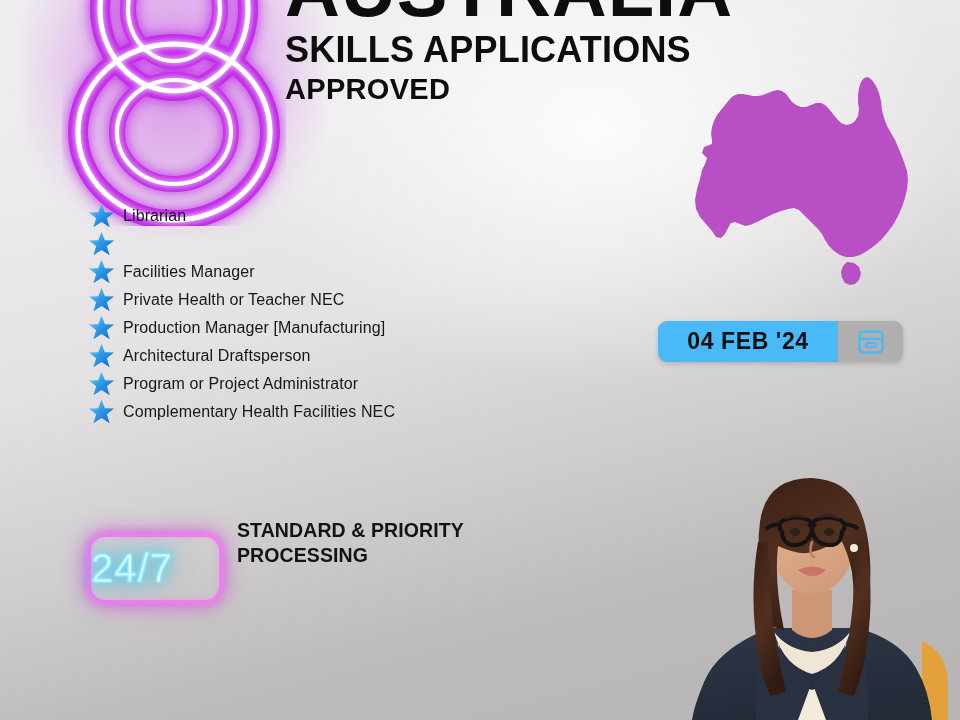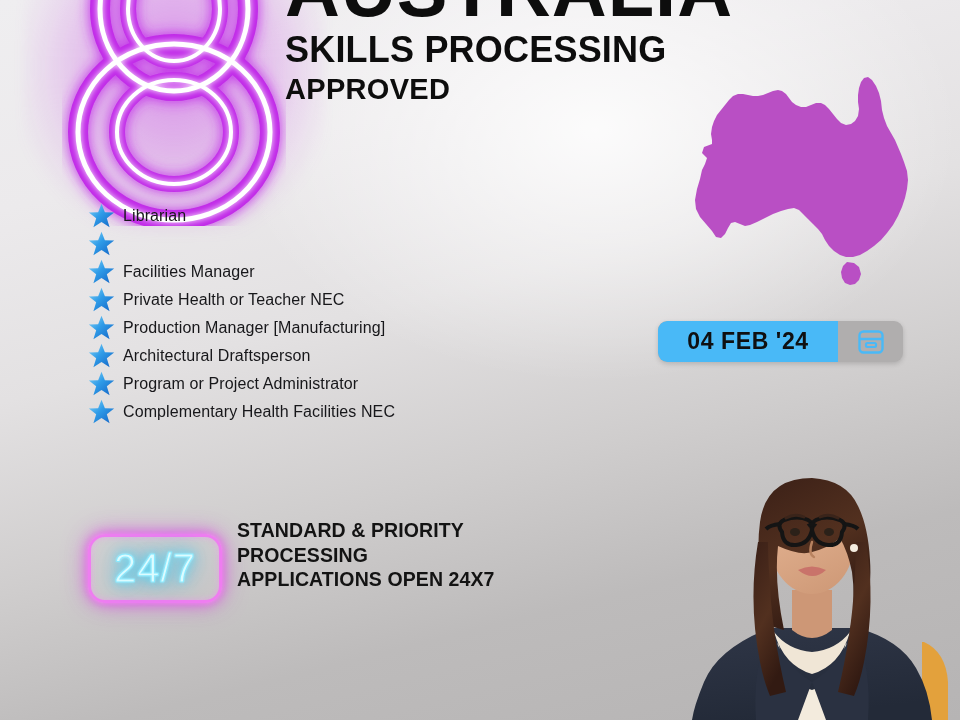--- a/index.html
+++ b/index.html
@@ -174,21 +174,21 @@
     height: 63px;
     border-radius: 17px;
     border: 3px solid #ef7df0;
     box-shadow:
       0 0 4px #f58cf5,
       0 0 12px #e060e5,
       0 0 24px rgba(210,60,220,0.65),
       inset 0 0 6px rgba(245,140,245,0.55);
     display: flex;
     align-items: center;
-    justify-content: center;
+    justify-content: flex-start;
   }
   .neon-box .num {
     font-size: 40px;
     font-weight: 400;
     letter-spacing: 1px;
     color: #ddfcff;
     text-shadow:
       0 0 2px #ffffff,
       0 0 7px #63e4ff,
       0 0 16px #28c8f5,
@@ -291,21 +291,21 @@
         <ellipse cx="112" cy="113" rx="74" ry="82" stroke="#ffffff" stroke-width="5"></ellipse>
         <ellipse cx="112" cy="236" rx="96" ry="88" stroke="#ffffff" stroke-width="5"></ellipse>
         <ellipse cx="112" cy="113" rx="46" ry="52" stroke="#ffffff" stroke-width="4"></ellipse>
         <ellipse cx="112" cy="236" rx="57" ry="52" stroke="#ffffff" stroke-width="4"></ellipse>
       </g>
     </svg>
   </div>
 
   <div class="headline">
     <div class="l1">AUSTRALIA</div>
-    <div class="l2">SKILLS PROCESSING</div>
+    <div class="l2">SKILLS APPLICATIONS</div>
     <div class="l3">APPROVED</div>
   </div>
 
   <div class="aus-map">
     <svg viewBox="0 0 290 262">
       <path fill="#b94fc4" d="M57,96 L49,99 L47,105 L52,110 L50,116 L47,122 L45,131 L42,141 L40,152 L41,161 L45,169 L51,176 L57,183 L61,189 L66,190 L70,186 L73,180 L76,175 L80,174 L85,176 L90,178 L95,177 L102,174 L110,170 L118,166 L126,163 L133,161 L139,160 L144,162 L148,166 L153,171 L158,176 L163,181 L167,186 L170,192 L174,198 L179,203 L185,207 L191,209 L198,209 L205,207 L212,203 L219,198 L226,192 L232,185 L238,177 L243,168 L247,159 L250,150 L252,141 L253,132 L252,123 L249,114 L246,106 L243,99 L240,92 L236,85 L232,78 L229,70 L227,62 L226,53 L224,45 L221,38 L217,32 L213,29 L209,30 L206,34 L204,40 L203,47 L203,54 L204,61 L203,68 L200,73 L196,76 L191,77 L186,75 L182,71 L178,66 L174,61 L170,57 L166,55 L161,55 L156,57 L151,59 L146,59 L141,57 L137,54 L134,50 L131,46 L127,43 L123,42 L118,43 L113,45 L108,47 L103,48 L98,48 L93,47 L88,46 L83,46 L78,48 L74,52 L70,57 L66,62 L62,67 L59,73 L57,79 L56,86 L57,92 Z"></path>
       <path fill="#b94fc4" d="M192,214 L188,218 L186,224 L187,230 L190,235 L195,237 L200,236 L204,232 L206,226 L204,219 L199,215 Z"></path>
     </svg>
   </div>
 
@@ -444,21 +444,20 @@
     </div>
   </div>
 
   <div class="neon-box">
     <span class="num">24/7</span>
   </div>
 
   <div class="proc-note">
     <div>STANDARD &amp; PRIORITY</div>
     <div>PROCESSING</div>
-    <div>APPLICATIONS OPEN 24X7</div>
   </div>
 
   <div class="person">
     <svg width="300" height="300" viewBox="0 0 300 300">
       <defs>
         <linearGradient id="hairg" x1="0" y1="0" x2="0.4" y2="1">
           <stop offset="0%" stop-color="#3b2017"></stop>
           <stop offset="55%" stop-color="#52301f"></stop>
           <stop offset="100%" stop-color="#321a12"></stop>
         </linearGradient>

